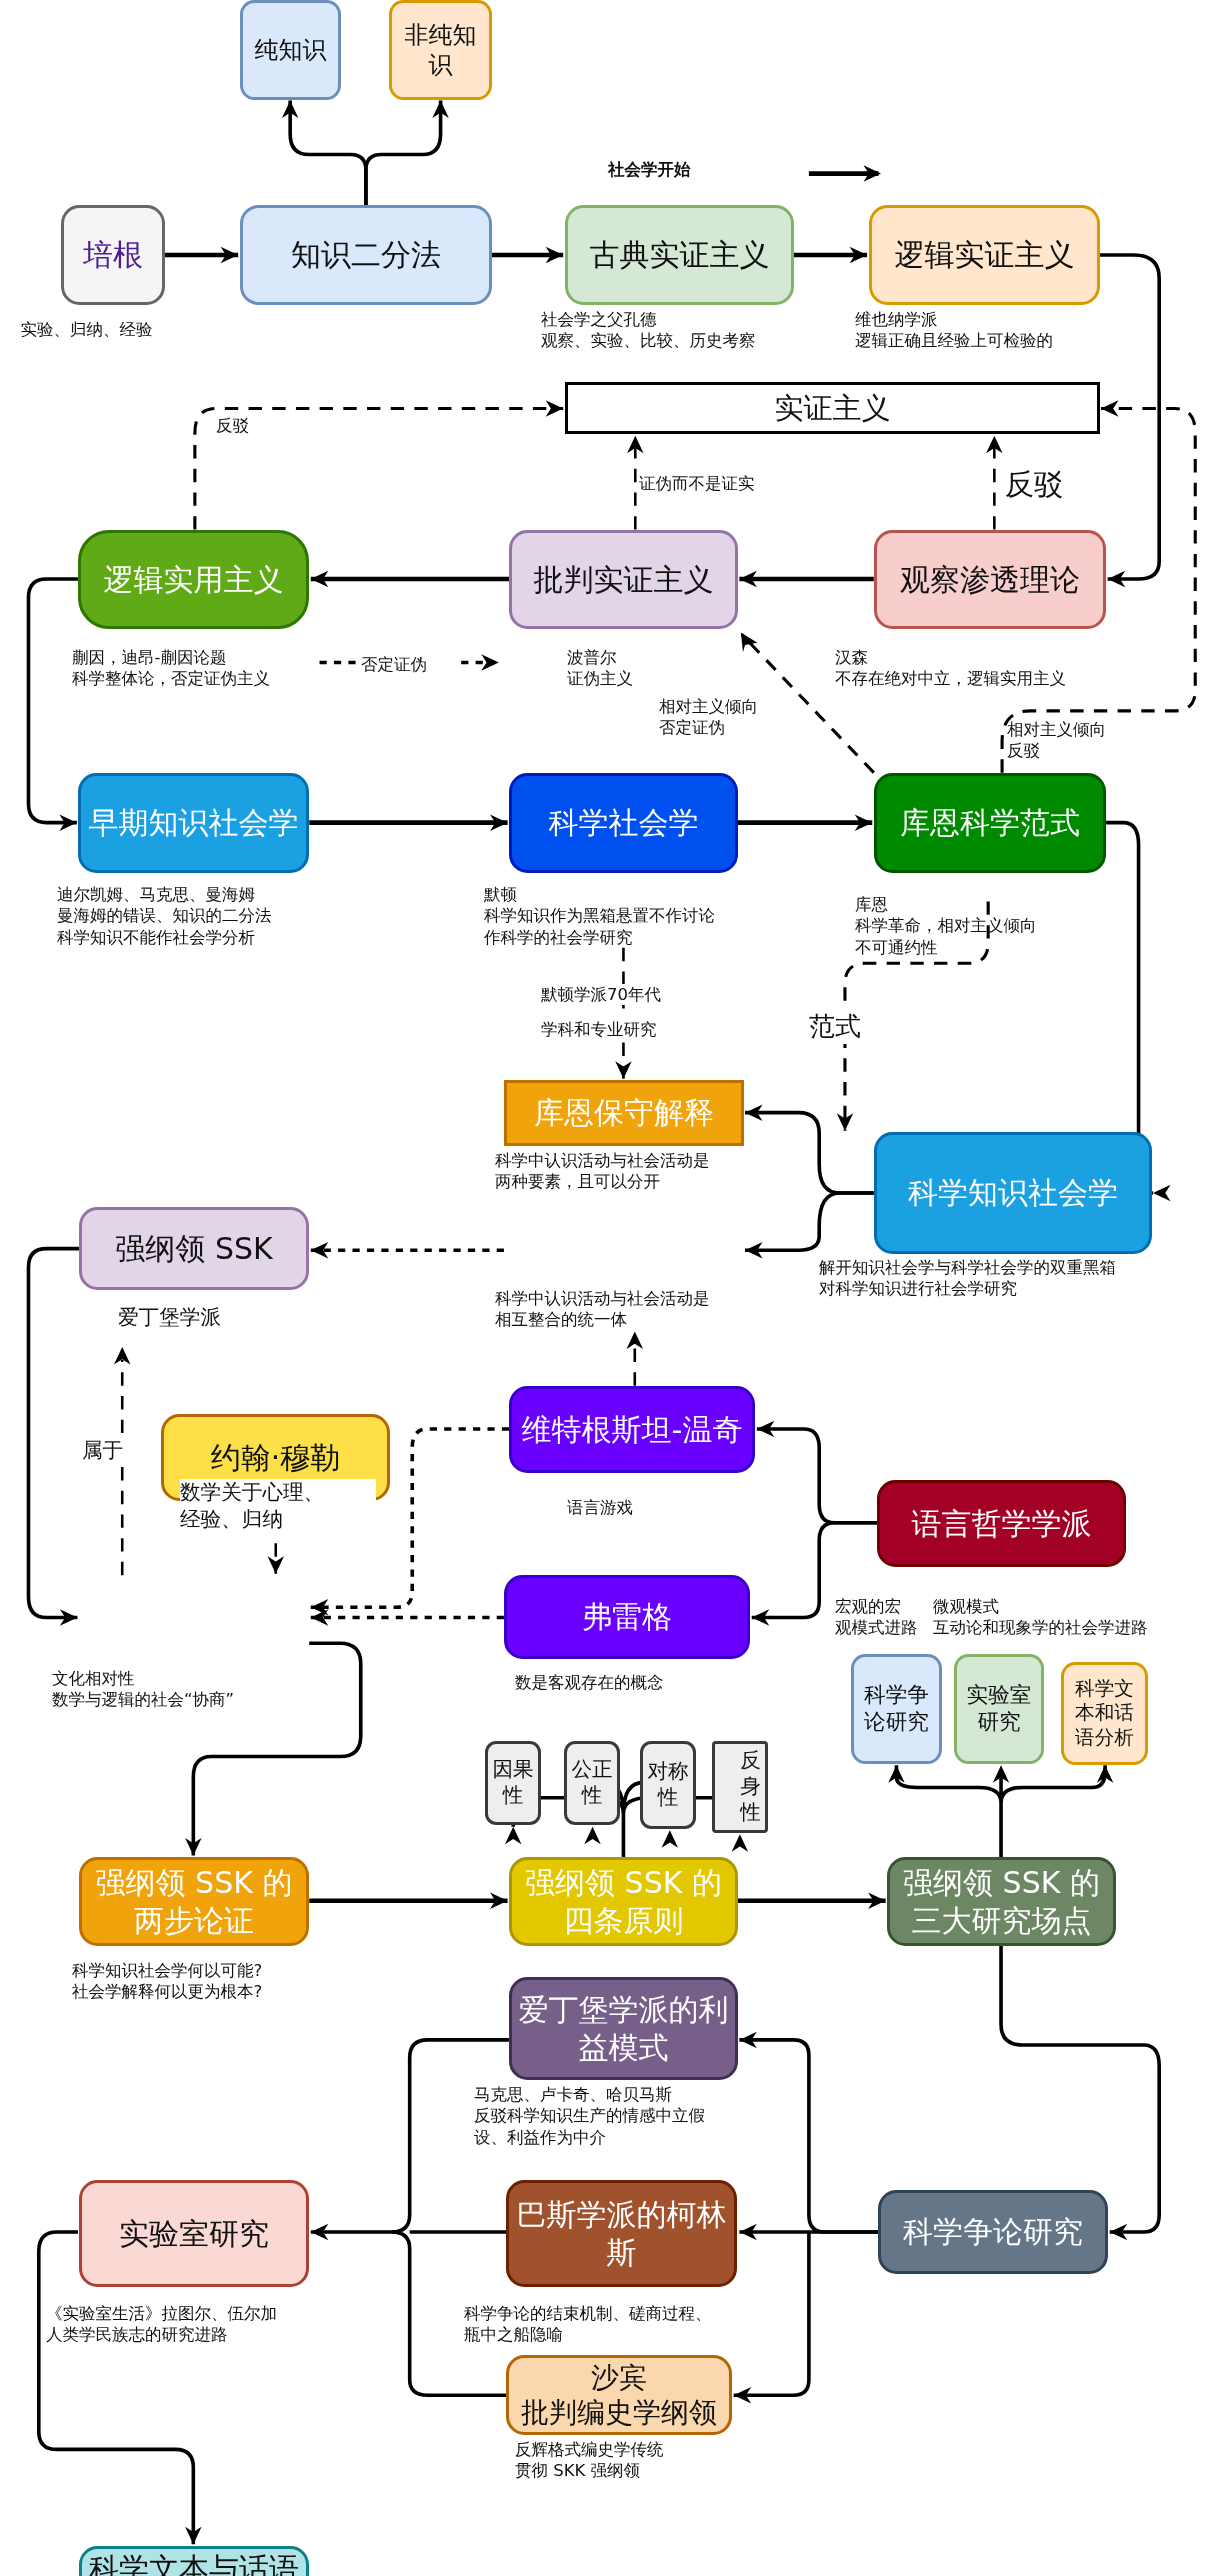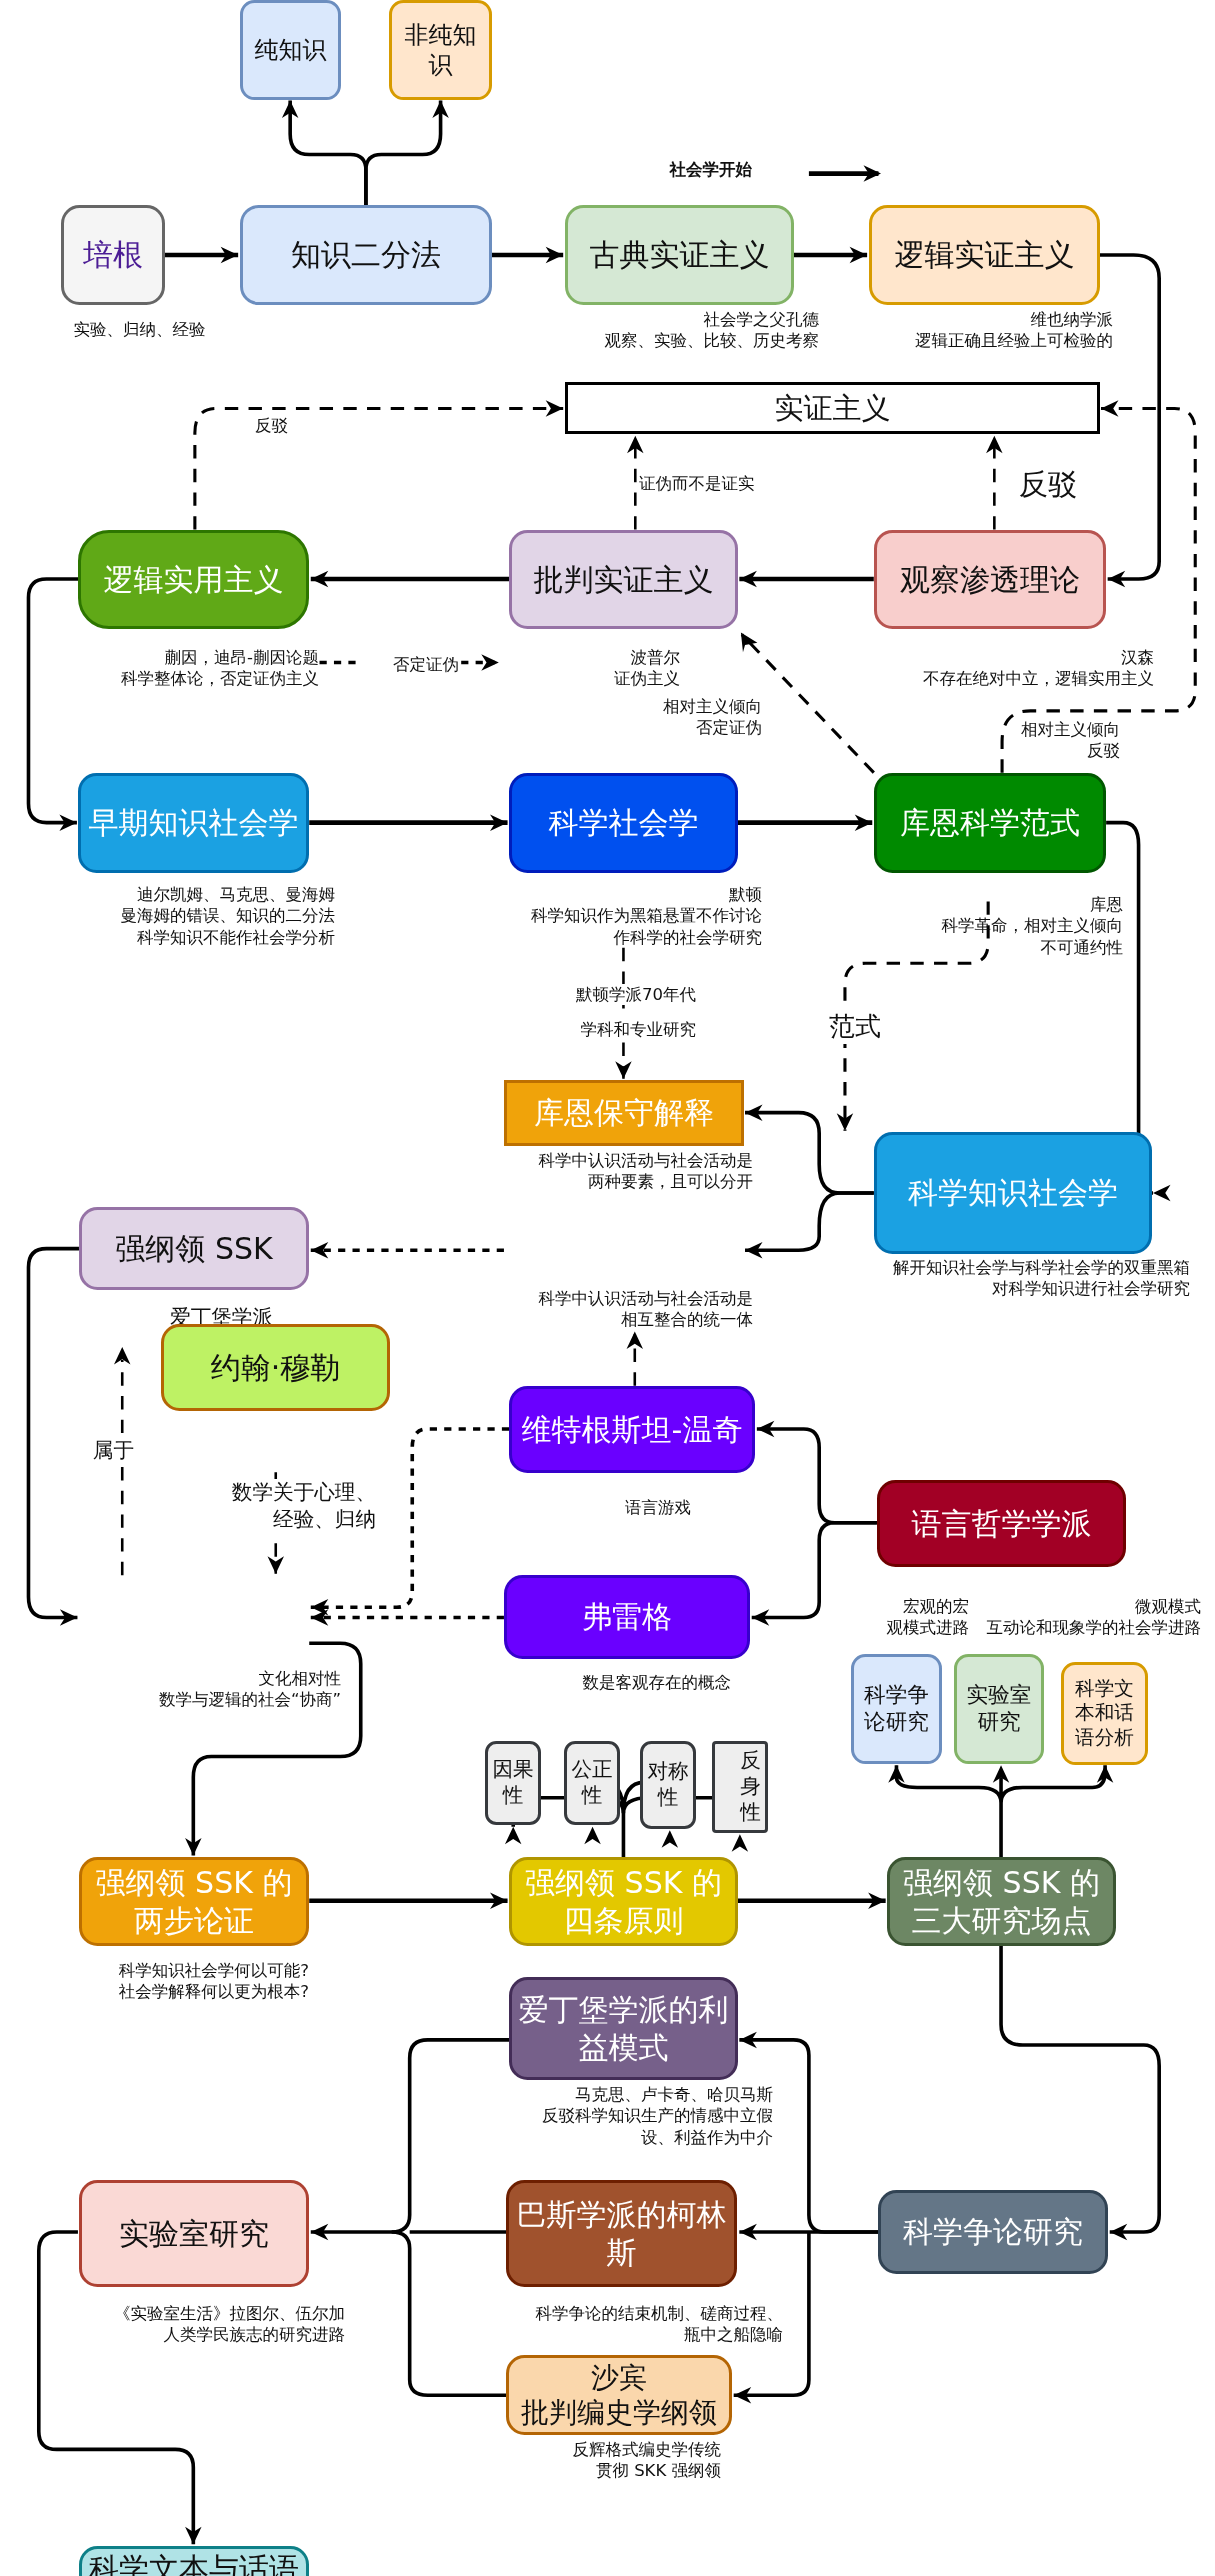--- a/index.html
+++ b/index.html
@@ -2,21 +2,21 @@
 <html style="font-size:8.2px"><head>
 <meta charset="utf-8">
 <style>
   html,body{margin:0;padding:0;background:#ffffff;}
   #canvas{position:relative;width:1216px;height:2725px;background:#fff;overflow:hidden;font-family:"DejaVu Sans","Liberation Sans",sans-serif;color:#111;}
   svg#wires{position:absolute;left:0;top:0;width:1216px;height:2725px;}
   .node{position:absolute;box-sizing:border-box;border-radius:18.5px;border:3.6px solid #333;display:flex;align-items:center;justify-content:center;text-align:center;font-size:30px;line-height:1.25;padding:5.2px;cursor:pointer;}
   .node.small{font-size:24px;border-radius:14.4px;border-width:3.1px;padding:3.1px;}
   .node.sq{border-radius:0;}
   .node.white-text{color:#fff;}
-  .lbl{position:absolute;text-align:right;font-size:16.5px;line-height:1.3;white-space:pre-line;color:#111;}
+  .lbl{position:absolute;text-align:left;font-size:16.5px;line-height:1.3;white-space:pre-line;color:#111;}
   .lbl.big{font-size:20.6px;}
   .lbl.huge{font-size:29px;}
   .lbl.bold{font-weight:bold;font-size:16.5px;}
 </style>
 </head>
 <body>
 
 <div id="canvas">
 
 <svg id="wires" viewBox="0 0 2360 5290">
@@ -183,21 +183,21 @@
 <div class="node white-text" style="left: 874px; top: 1132px; width: 278px; height: 122px; background: rgb(27, 161, 226); border-color: rgb(0, 110, 175); white-space: pre-line;">科学知识社会学</div>
 <div class="lbl" style="left:819px;top:1257px;width:371px;">解开知识社会学与科学社会学的双重黑箱
 对科学知识进行社会学研究</div>
 
 <div class="node" style="left: 79px; top: 1207px; width: 230px; height: 83px; background: rgb(225, 213, 231); border-color: rgb(150, 115, 166); white-space: pre-line;">强纲领 SSK</div>
 <div class="lbl" style="left:495px;top:1288px;width:258px;">科学中认识活动与社会活动是
 相互整合的统一体</div>
 <div class="lbl big" style="left:118px;top:1304px;width:155px;">爱丁堡学派</div>
 
 <div class="lbl big" style="left:82px;top:1437px;width:52px;background:#fff;">属于</div>
-<div class="node" style="left: 161px; top: 1324px; width: 229px; height: 87px; background: #bef264; border-color: rgb(180, 101, 4); white-space: pre-line;">约翰·穆勒</div>
+<div class="node" style="left: 161px; top: 1414px; width: 229px; height: 87px; background: #fde047; border-color: rgb(180, 101, 4); white-space: pre-line;">约翰·穆勒</div>
 <div class="node white-text" style="left: 509px; top: 1386px; width: 246px; height: 87px; background: rgb(106, 0, 255); border-color: rgb(55, 0, 204); white-space: pre-line;">维特根斯坦-温奇</div>
 <div class="lbl big" style="left:180px;top:1479px;width:196px;background:#fff;">数学关于心理、
 经验、归纳</div>
 <div class="lbl" style="left:567px;top:1497px;width:124px;">语言游戏</div>
 <div class="node white-text" style="left: 877px; top: 1480px; width: 249px; height: 87px; background: rgb(162, 0, 37); border-color: rgb(111, 0, 0); white-space: pre-line;">语言哲学学派</div>
 
 <div class="node white-text" style="left: 504px; top: 1575px; width: 246px; height: 84px; background: rgb(106, 0, 255); border-color: rgb(55, 0, 204); white-space: pre-line;">弗雷格</div>
 <div class="lbl" style="left:835px;top:1596px;width:134px;">宏观的宏
 观模式进路</div>
 <div class="lbl" style="left:933px;top:1596px;width:268px;">微观模式

